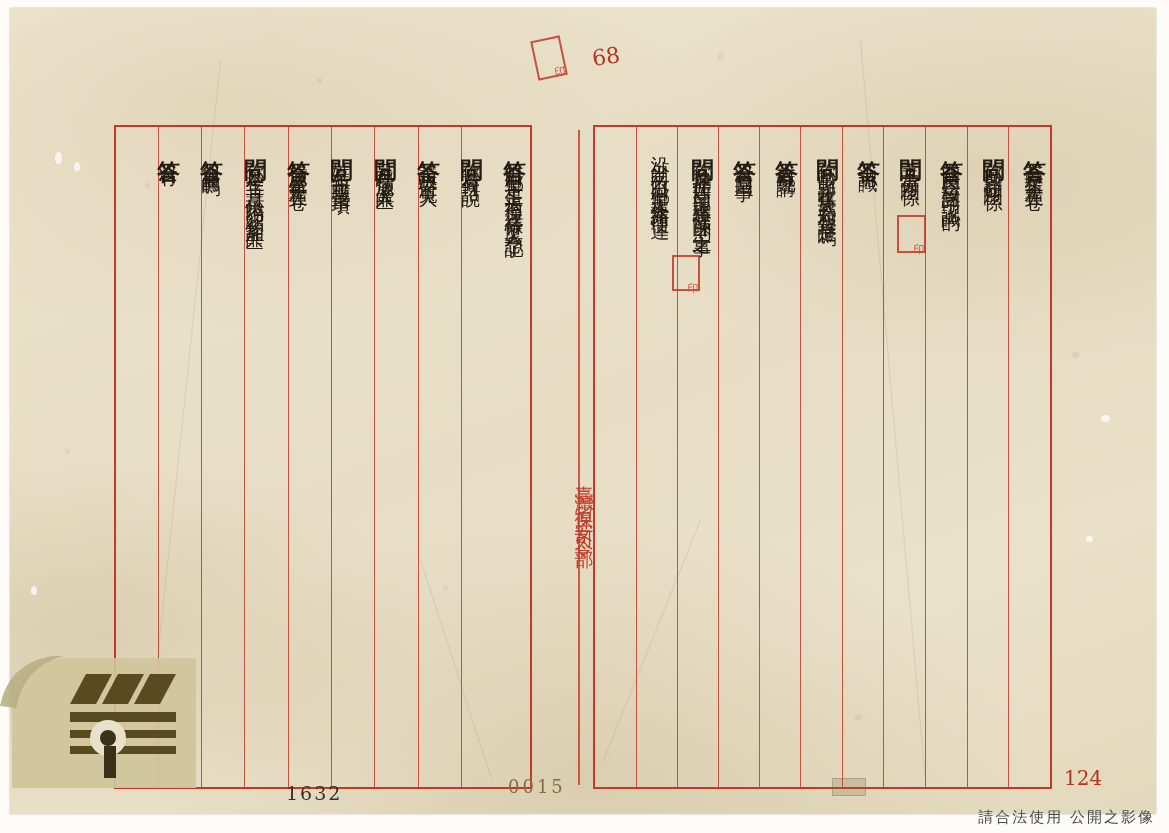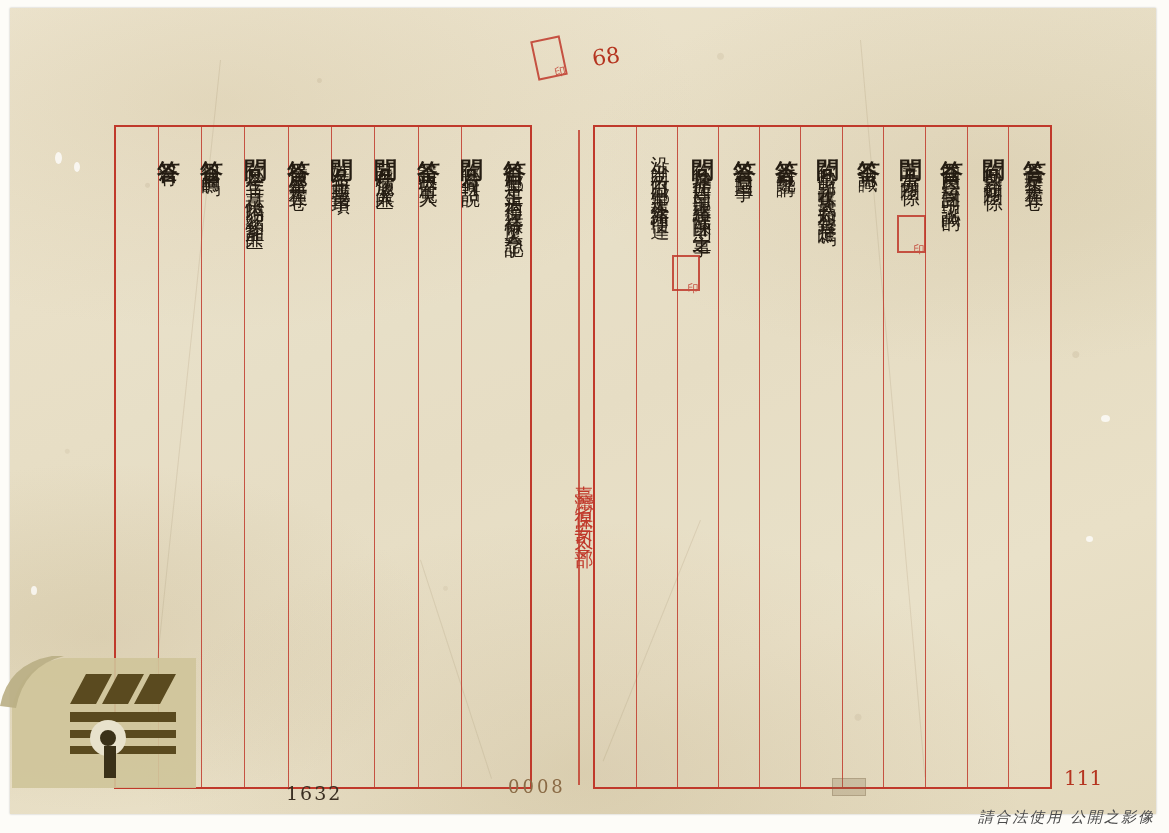--- a/index.html
+++ b/index.html
@@ -181,21 +181,20 @@
 
   
   #legal-notice {
     position: absolute;
     right: 14px;
     bottom: 6px;
     font-size: 15px;
     color: #4b4b4b;
     letter-spacing: 2px;
     font-family: "DejaVu Sans", sans-serif;
-    font-style: italic;
   }
 
   
   .speck {
     position: absolute;
     background: rgba(255,255,255,0.75);
     border-radius: 50%;
     pointer-events: none;
   }
 </style>
@@ -301,22 +300,22 @@
   </div>
 
   <div id="spine-line"></div>
   <div id="spine-text">臺灣省保安司令部</div>
 
   <div class="seal" id="seal-top">印</div>
   <div class="seal" id="seal-mid">印</div>
   <div class="seal" id="seal-low">印</div>
 
   <div class="red-mark" id="mark-68">68</div>
-  <div class="red-mark" id="mark-192">111</div>
-  <div class="red-mark" id="mark-0014">0008</div>
+  <div class="red-mark" id="mark-192">124</div>
+  <div class="red-mark" id="mark-0014">0015</div>
 
   <div id="page-number">1632</div>
   <div id="smudge"></div>
 
   <svg id="archive-logo" viewBox="0 0 210 160" xmlns="http://www.w3.org/2000/svg">
     <path d="M12,78 Q20,36 62,28 L196,28 L196,158 L12,158 Z" fill="#cfc49a" opacity="0.92"></path>
     <path d="M0,76 Q8,34 52,26 L64,26 Q24,36 16,78 Z" fill="#b9ae84" opacity="0.9"></path>
     <g fill="#5a4a1f">
       <path d="M86,44 L112,44 L96,74 L70,74 Z"></path>
       <path d="M118,44 L144,44 L128,74 L102,74 Z"></path>

